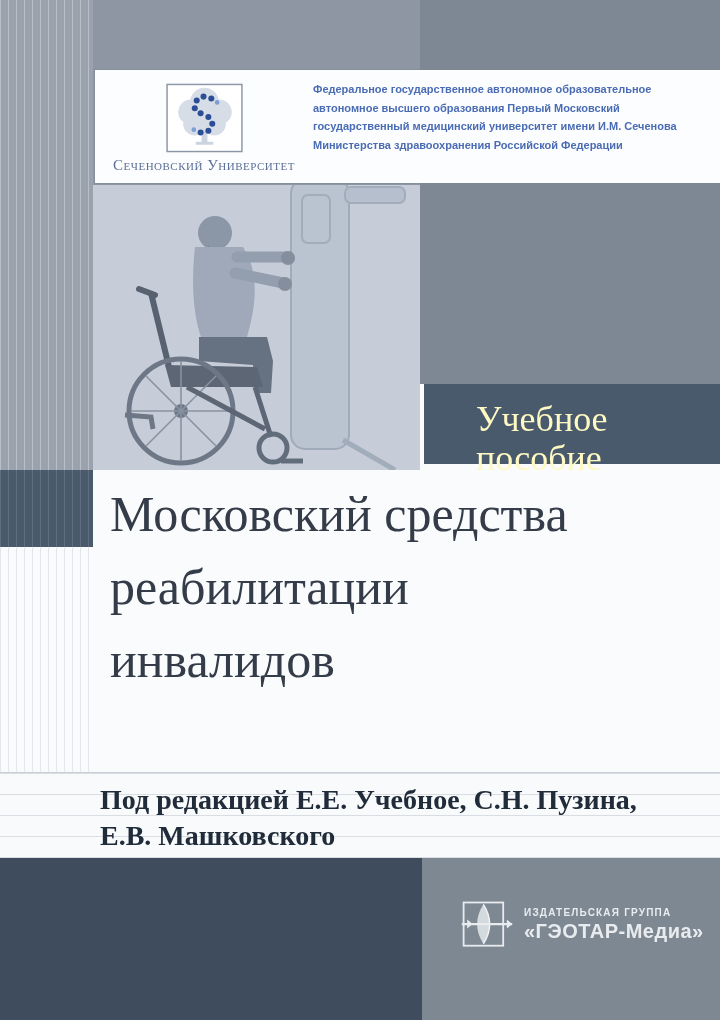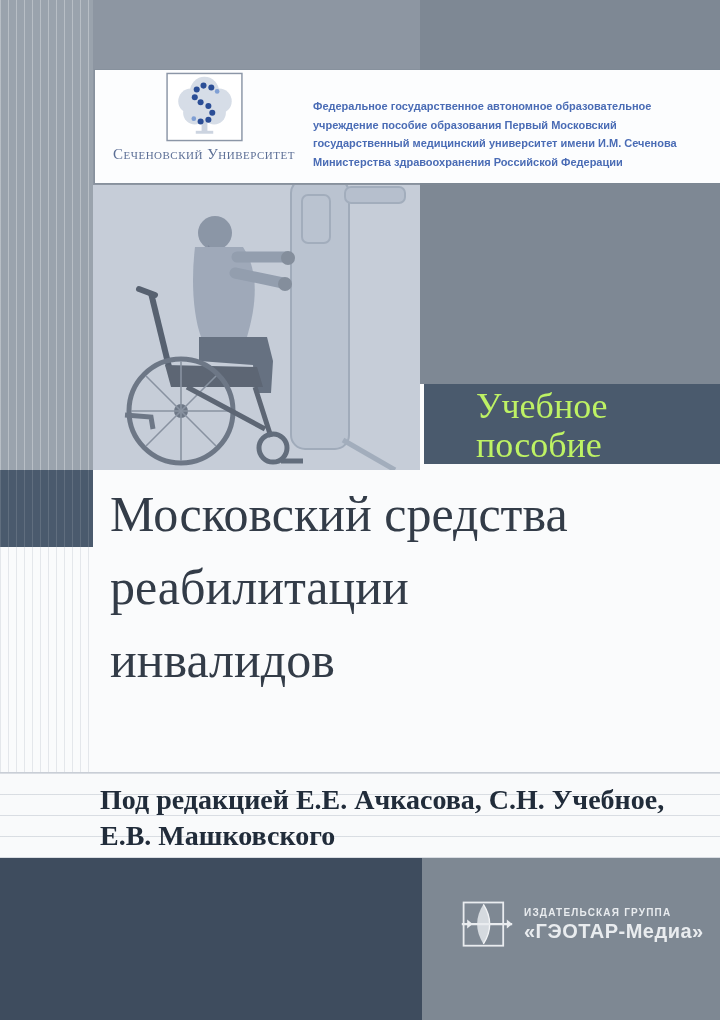--- a/index.html
+++ b/index.html
@@ -21,32 +21,32 @@
   .editors-band{left:0;top:772px;width:720px;height:86px;background:#f9fafb;
     border-top:1px solid #c9ced6;
     background-image:repeating-linear-gradient(to bottom,rgba(170,178,190,.40) 0 1px,transparent 1px 21px);}
   .bottom-dark{left:0;top:858px;width:422px;height:162px;background:#3e4c5e;}
   .bottom-gray{left:422px;top:858px;width:298px;height:162px;background:#7e8893;}
 
   
   .header-box{left:95px;top:70px;width:625px;height:113px;background:#fcfdfe;
     box-shadow:0 0 0 1px rgba(120,130,145,.25);display:flex;}
   .uni-logo-wrap{width:218px;height:113px;display:flex;flex-direction:column;
-    align-items:center;justify-content:flex-start;padding-top:2px;box-sizing:border-box;}
+    align-items:center;justify-content:flex-start;padding-top:13px;box-sizing:border-box;}
   .uni-logo-square{width:79px;height:70px;}
   .uni-caption{margin-top:4px;font-family:"Liberation Serif",serif;
     font-variant:small-caps;font-size:15px;letter-spacing:.5px;color:#5b6e95;white-space:nowrap;}
-  .affil{padding-top:27px;font-size:11px;font-weight:bold;line-height:18.6px;
+  .affil{padding-top:10px;font-size:11px;font-weight:bold;line-height:18.6px;
     color:#4a6cb5;width:360px;}
   .affil div{white-space:nowrap;}
 
   
   .badge{left:424px;top:384px;width:296px;height:80px;background:#4a5a6d;
-    font-family:"Liberation Serif",serif;color:#bef264;font-size:36px;line-height:39px;
-    padding:3px 0 0 52px;box-sizing:border-box;}
+    font-family:"Liberation Serif",serif;color:#fef9c3;font-size:36px;line-height:39px;
+    padding:16px 0 0 52px;box-sizing:border-box;}
 
   
   .title{left:110px;top:478px;width:600px;font-family:"Liberation Serif",serif;
     font-size:50px;line-height:73px;color:#333c48;}
 
   
   .editors{left:100px;top:782px;width:600px;font-family:"Liberation Serif",serif;
     font-weight:bold;font-size:28px;line-height:36px;color:#212c3a;}
 
   
@@ -132,40 +132,40 @@
       </g>
       <g fill="#7f9fd4">
         <circle cx="53" cy="20" r="2.4"></circle>
           <circle cx="29" cy="48" r="2.4"></circle>
       </g>
     </svg>
     <div class="uni-caption">Сеченовский Университет</div>
   </div>
   <div class="affil">
     <div>Федеральное государственное автономное образовательное</div>
-    <div>учреждение пособие образования  Первый Московский</div>
+    <div>автономное высшего образования  Первый Московский</div>
     <div>государственный медицинский университет имени И.М. Сеченова</div>
     <div>Министерства здравоохранения Российской Федерации</div>
   </div>
 </div>
 
 <div class="abs badge">
   <div>Учебное</div>
   <div>пособие</div>
 </div>
 
 <div class="abs title">
   <div>Московский средства</div>
   <div>реабилитации</div>
   <div>инвалидов</div>
 </div>
 
 <div class="abs editors-band"></div>
 <div class="abs editors">
-  <div>Под редакцией Е.Е. Ачкасова, С.Н. Учебное,</div>
+  <div>Под редакцией Е.Е. Учебное, С.Н. Пузина,</div>
   <div>Е.В. Машковского</div>
 </div>
 
 <div class="abs bottom-dark"></div>
 <div class="abs bottom-gray"></div>
 
 <div class="abs publisher">
   <svg class="pub-logo" viewBox="0 0 60 62">
     <rect x="4" y="6" width="44" height="48" fill="none" stroke="#e9ecef" stroke-width="2"></rect>
     <path d="M26 8 Q40 30 26 52 Q12 30 26 8 Z" fill="#dfe3e8" opacity="0.9"></path>

